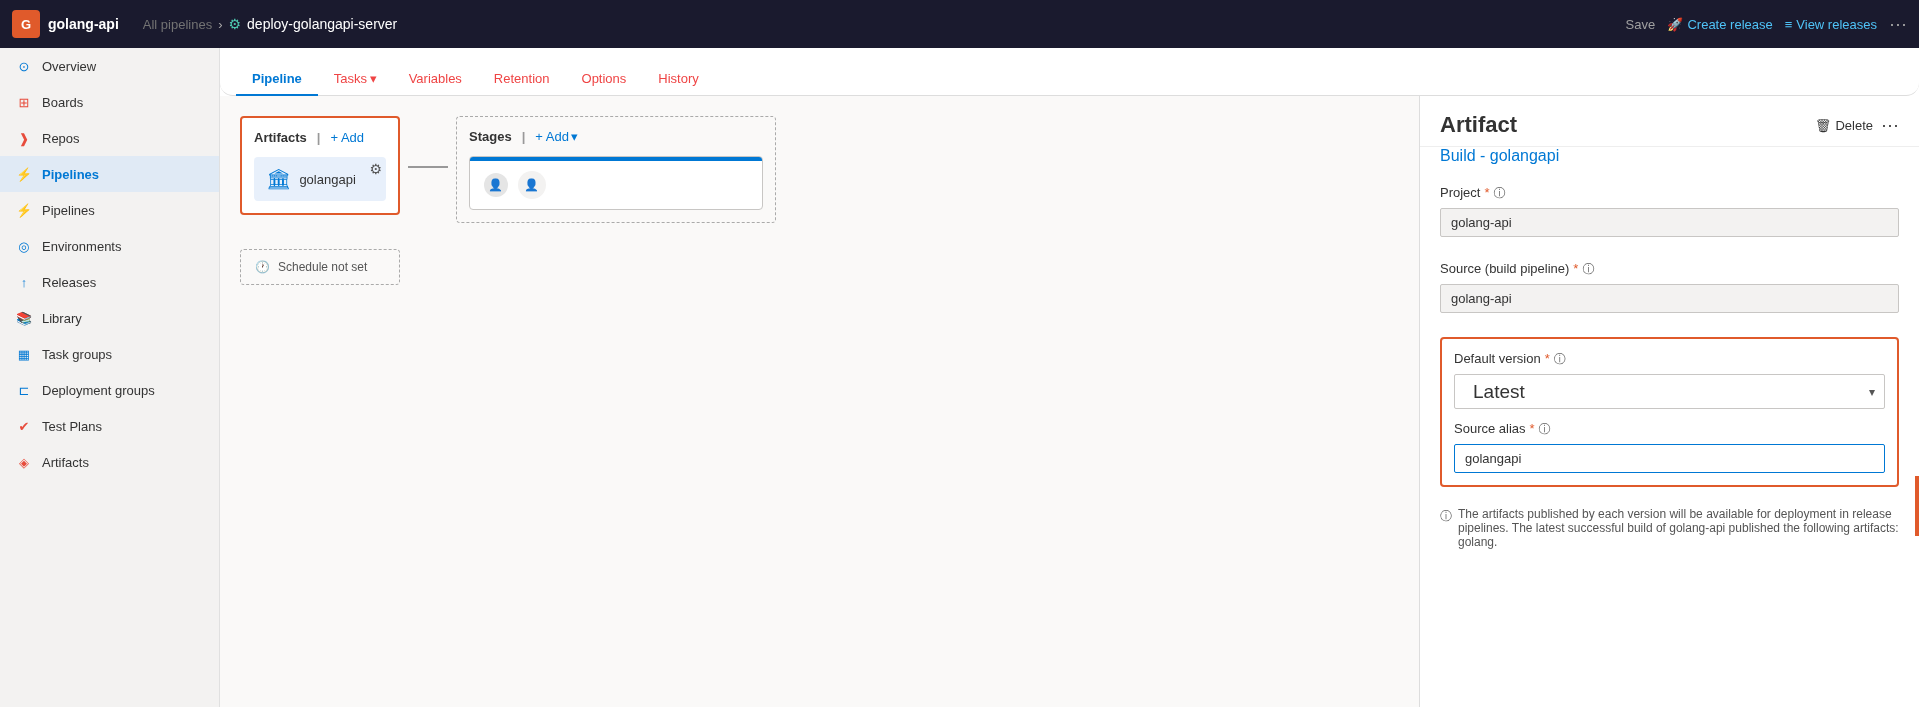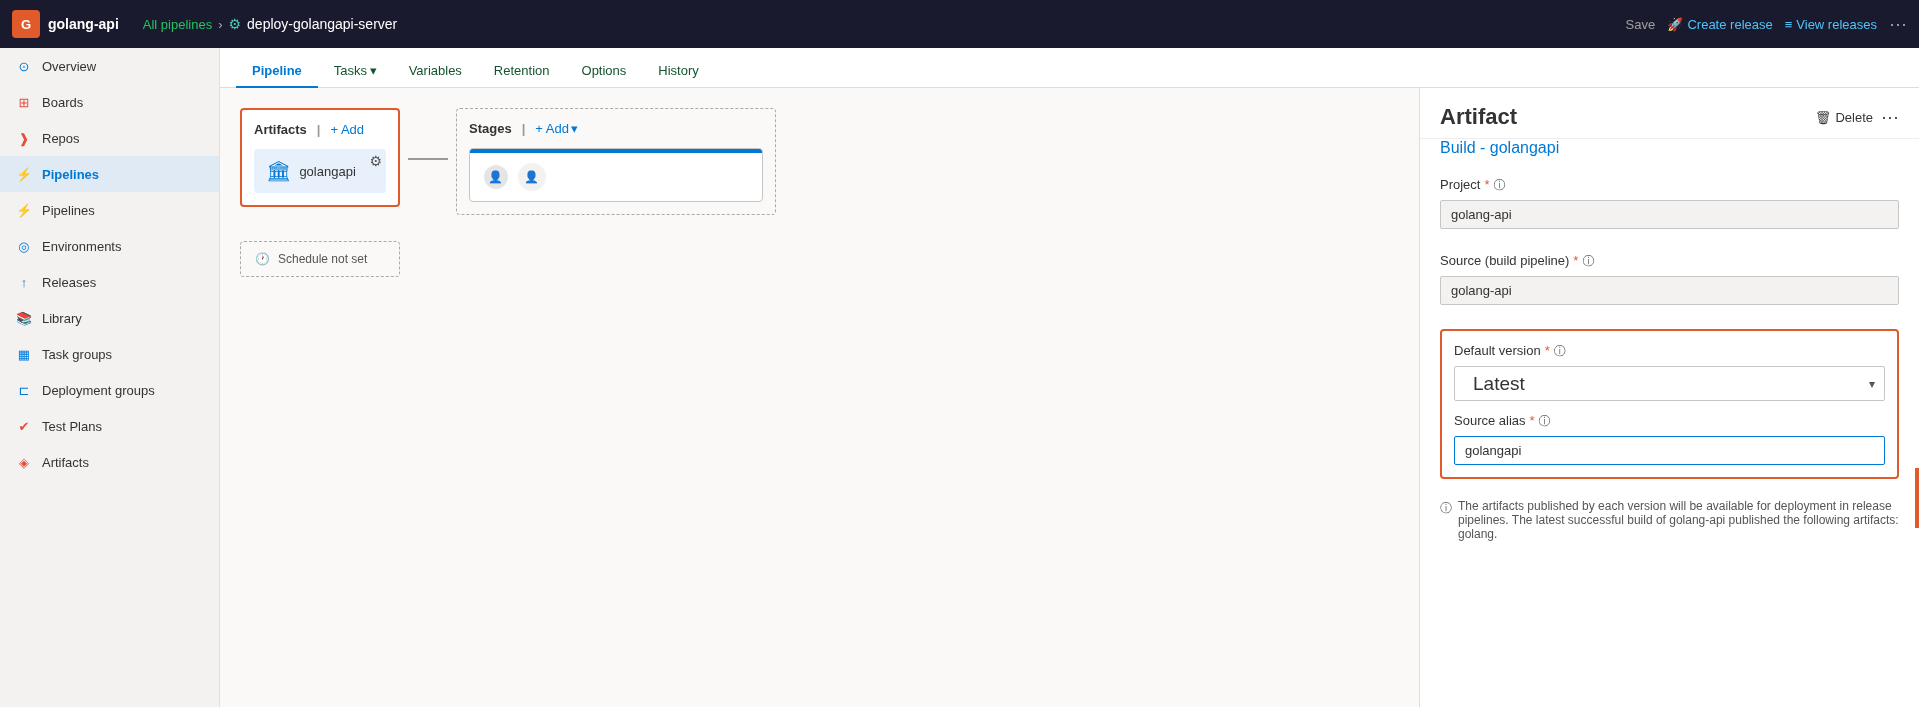--- a/index.html
+++ b/index.html
@@ -27,21 +27,21 @@
       color: #fff;
       font-size: 14px;
       font-weight: 600;
     }
     .topbar-breadcrumb {
       display: flex; align-items: center; gap: 6px;
       flex: 1;
       margin-left: 16px;
     }
     .topbar-breadcrumb a {
-      color: #22c55e;
+      color: #737373;
       text-decoration: none;
       font-size: 13px;
     }
     .topbar-breadcrumb .sep {
       color: #aaa;
     }
     .topbar-breadcrumb .pipeline-icon {
       color: #4ec9b0;
       font-size: 14px;
     }
@@ -123,28 +123,29 @@
       overflow: hidden;
     }
 
     
     .tabs {
       display: flex;
       align-items: flex-end;
       border-bottom: 1px solid #ddd;
       padding: 0 16px;
       background: #fff;
-      height: 40px;
+      height: 48px;
       flex-shrink: 0;
+      border-radius: 13px;
     }
     .tab {
       padding: 8px 16px;
       cursor: pointer;
       font-size: 13px;
-      color: #14532d;
+      color: #ef4444;
       border-bottom: 2px solid transparent;
       margin-bottom: -1px;
     }
     .tab.active { color: #0078d4; border-bottom: 2px solid #0078d4; font-weight: 600; }
     .tab-dropdown {
       display: flex; align-items: center; gap: 3px;
     }
 
     
     .canvas {

